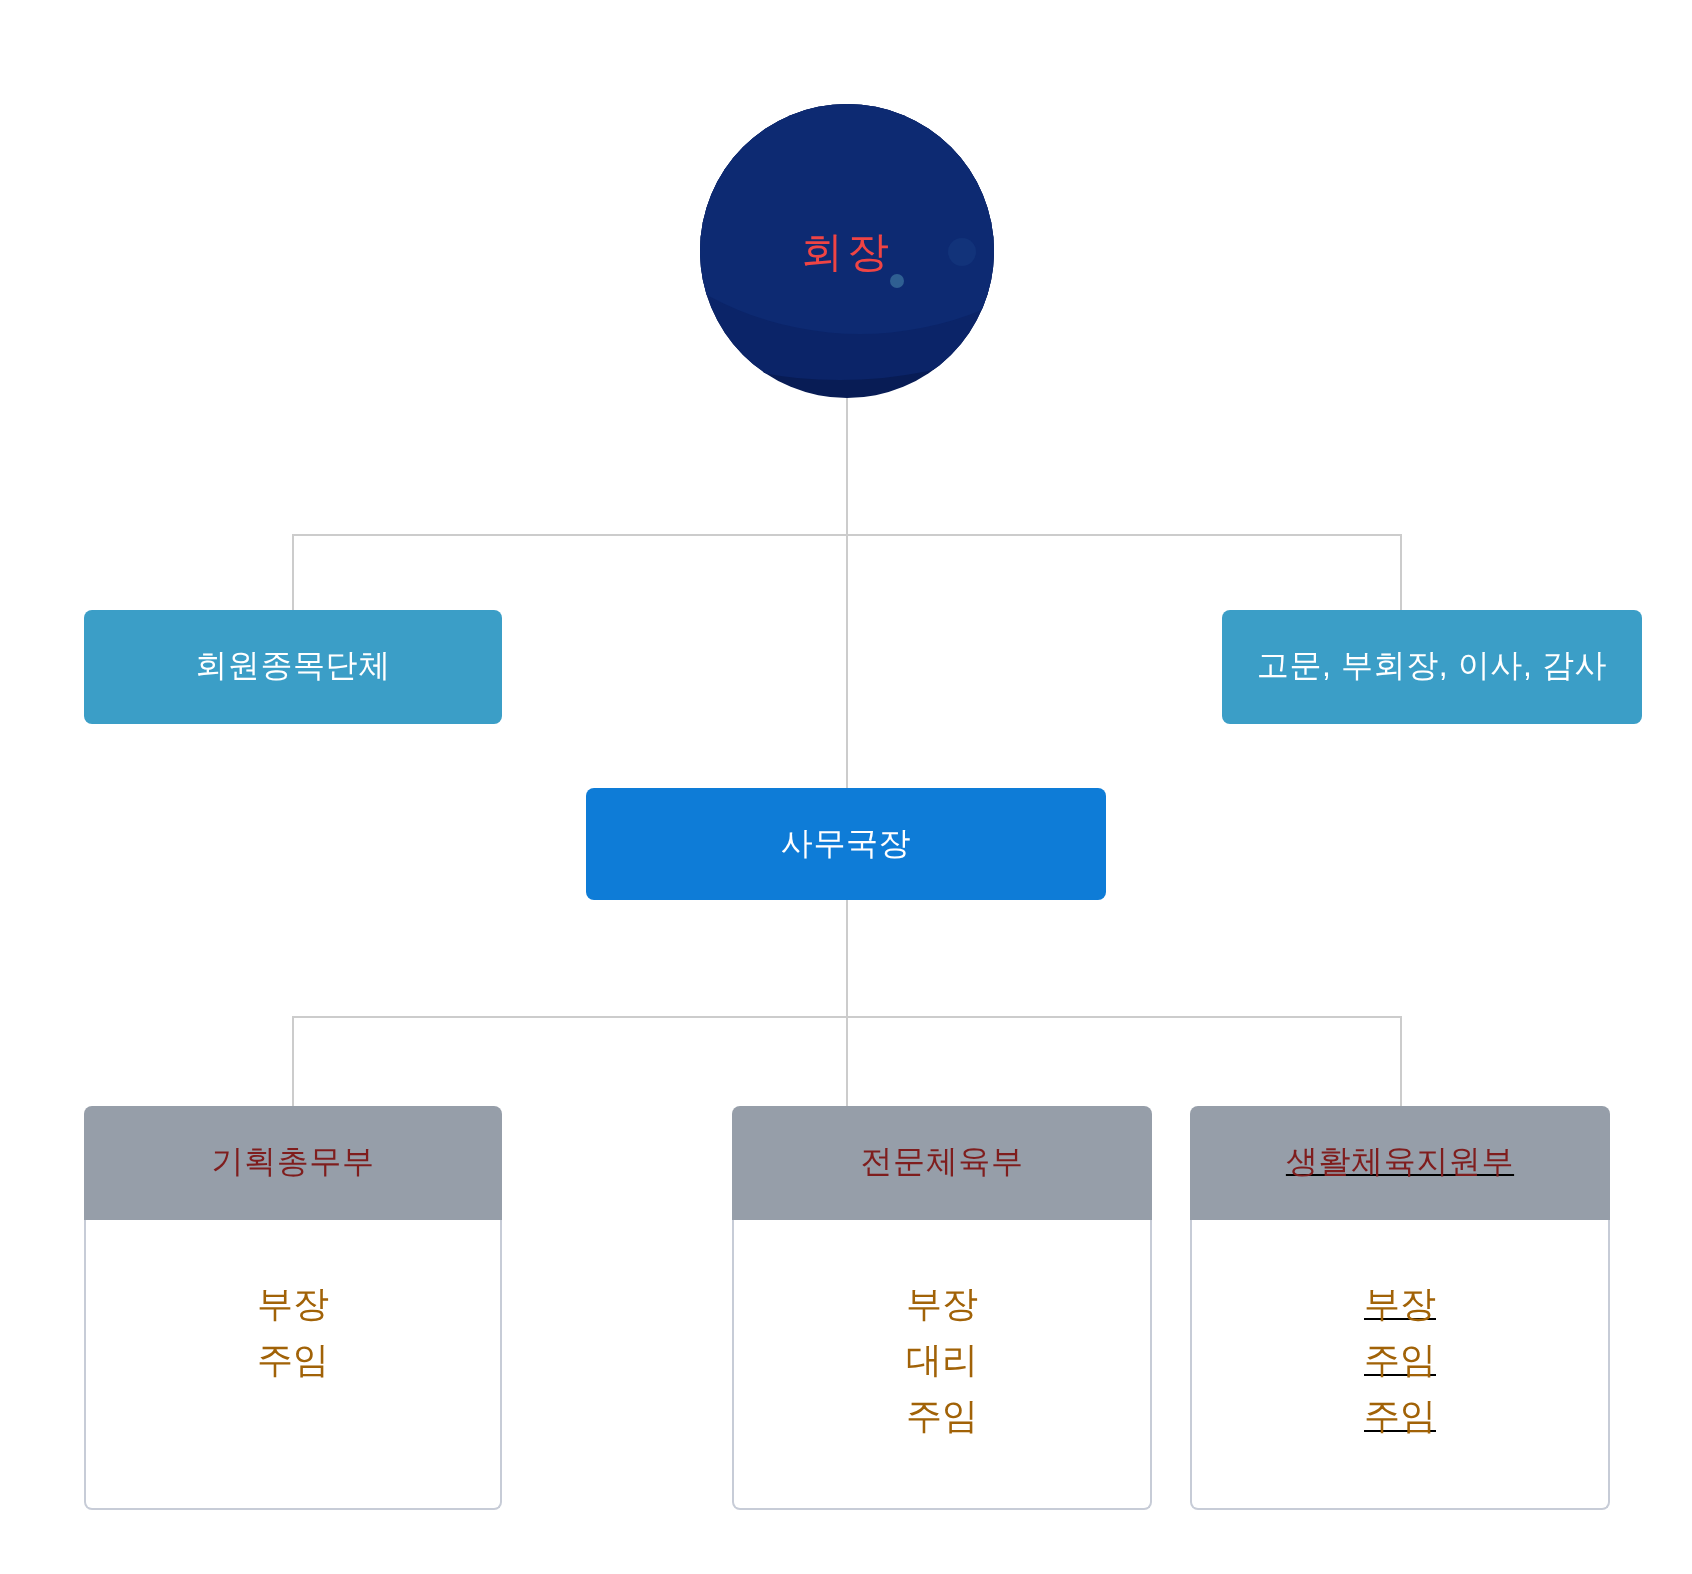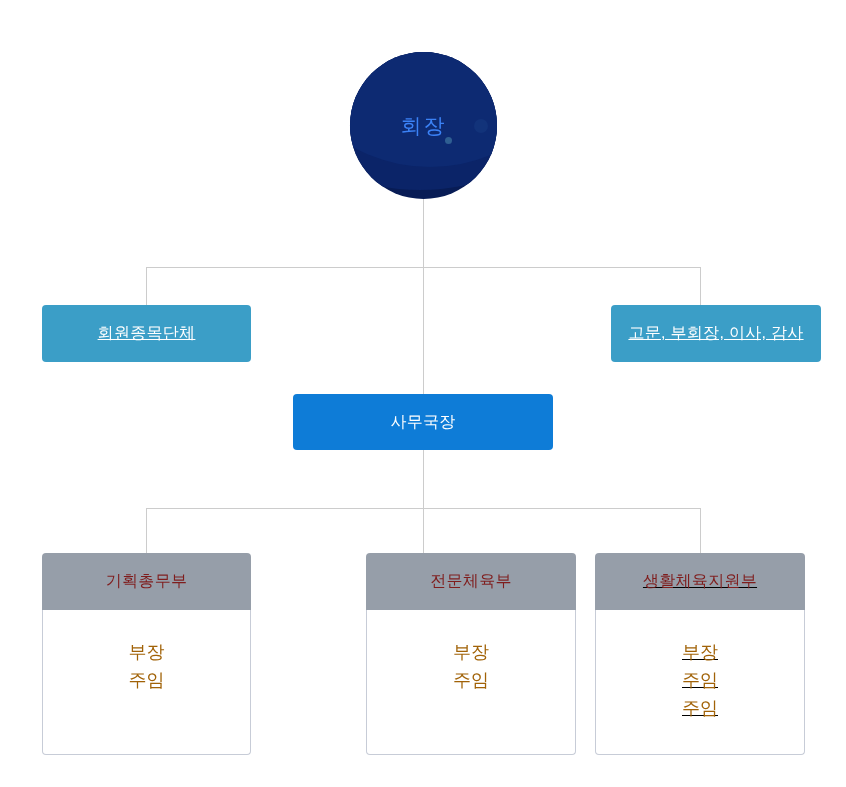--- a/index.html
+++ b/index.html
@@ -47,37 +47,37 @@
   }
   .dot-small {
     width: 7px; height: 7px;
     left: 95px; top: 85px;
     background: #2f5f92;
   }
   .chairman-label {
     position: absolute;
     left: 0; top: 0; width: 100%; height: 100%;
     display: flex; align-items: center; justify-content: center;
-    color: #3b82f6;
+    color: #ef4444;
     font-size: 21px;
     font-weight: 500;
     letter-spacing: 2px;
   }
 
   
   .box {
     position: absolute;
     display: flex; align-items: center; justify-content: center;
     border-radius: 4px;
     color: #ffffff;
     font-size: 16px;
     font-weight: 500;
     letter-spacing: 0.3px;
   }
-  .box.teal { background: var(--side-box, #3b9ec7); height: 57px; text-decoration: underline; }
+  .box.teal { background: var(--side-box, #3b9ec7); height: 57px; }
   .box.blue { background: var(--secretary-box, #0e7cd7); height: 56px; }
 
   #member-org-box { left: 42px; top: 305px; width: 209px; }
   #advisors-box   { left: 595px; top: 305px; width: 210px; margin-left: 16px; }
   #secretary-box  { left: 293px; top: 394px; width: 260px; }
 
   
   .dept { position: absolute; top: 553px; width: 210px; }
   #dept-0 { left: 42px; width: 209px; }
   #dept-1 { left: 318px; padding-left: 48px; }
@@ -151,20 +151,21 @@
     <div class="dept-body">
         <div class="member">부장</div>
         <div class="member">주임</div>
       </div>
   </div>
 
   <div class="dept" id="dept-1">
     <div class="dept-header">전문체육부</div>
     <div class="dept-body">
         <div class="member">부장</div>
+        <div class="member">대리</div>
         <div class="member">주임</div>
       </div>
   </div>
 
   <div class="dept" id="dept-2">
     <div class="dept-header">생활체육지원부</div>
     <div class="dept-body">
         <div class="member">부장</div>
         <div class="member">주임</div>
         <div class="member">주임</div>

